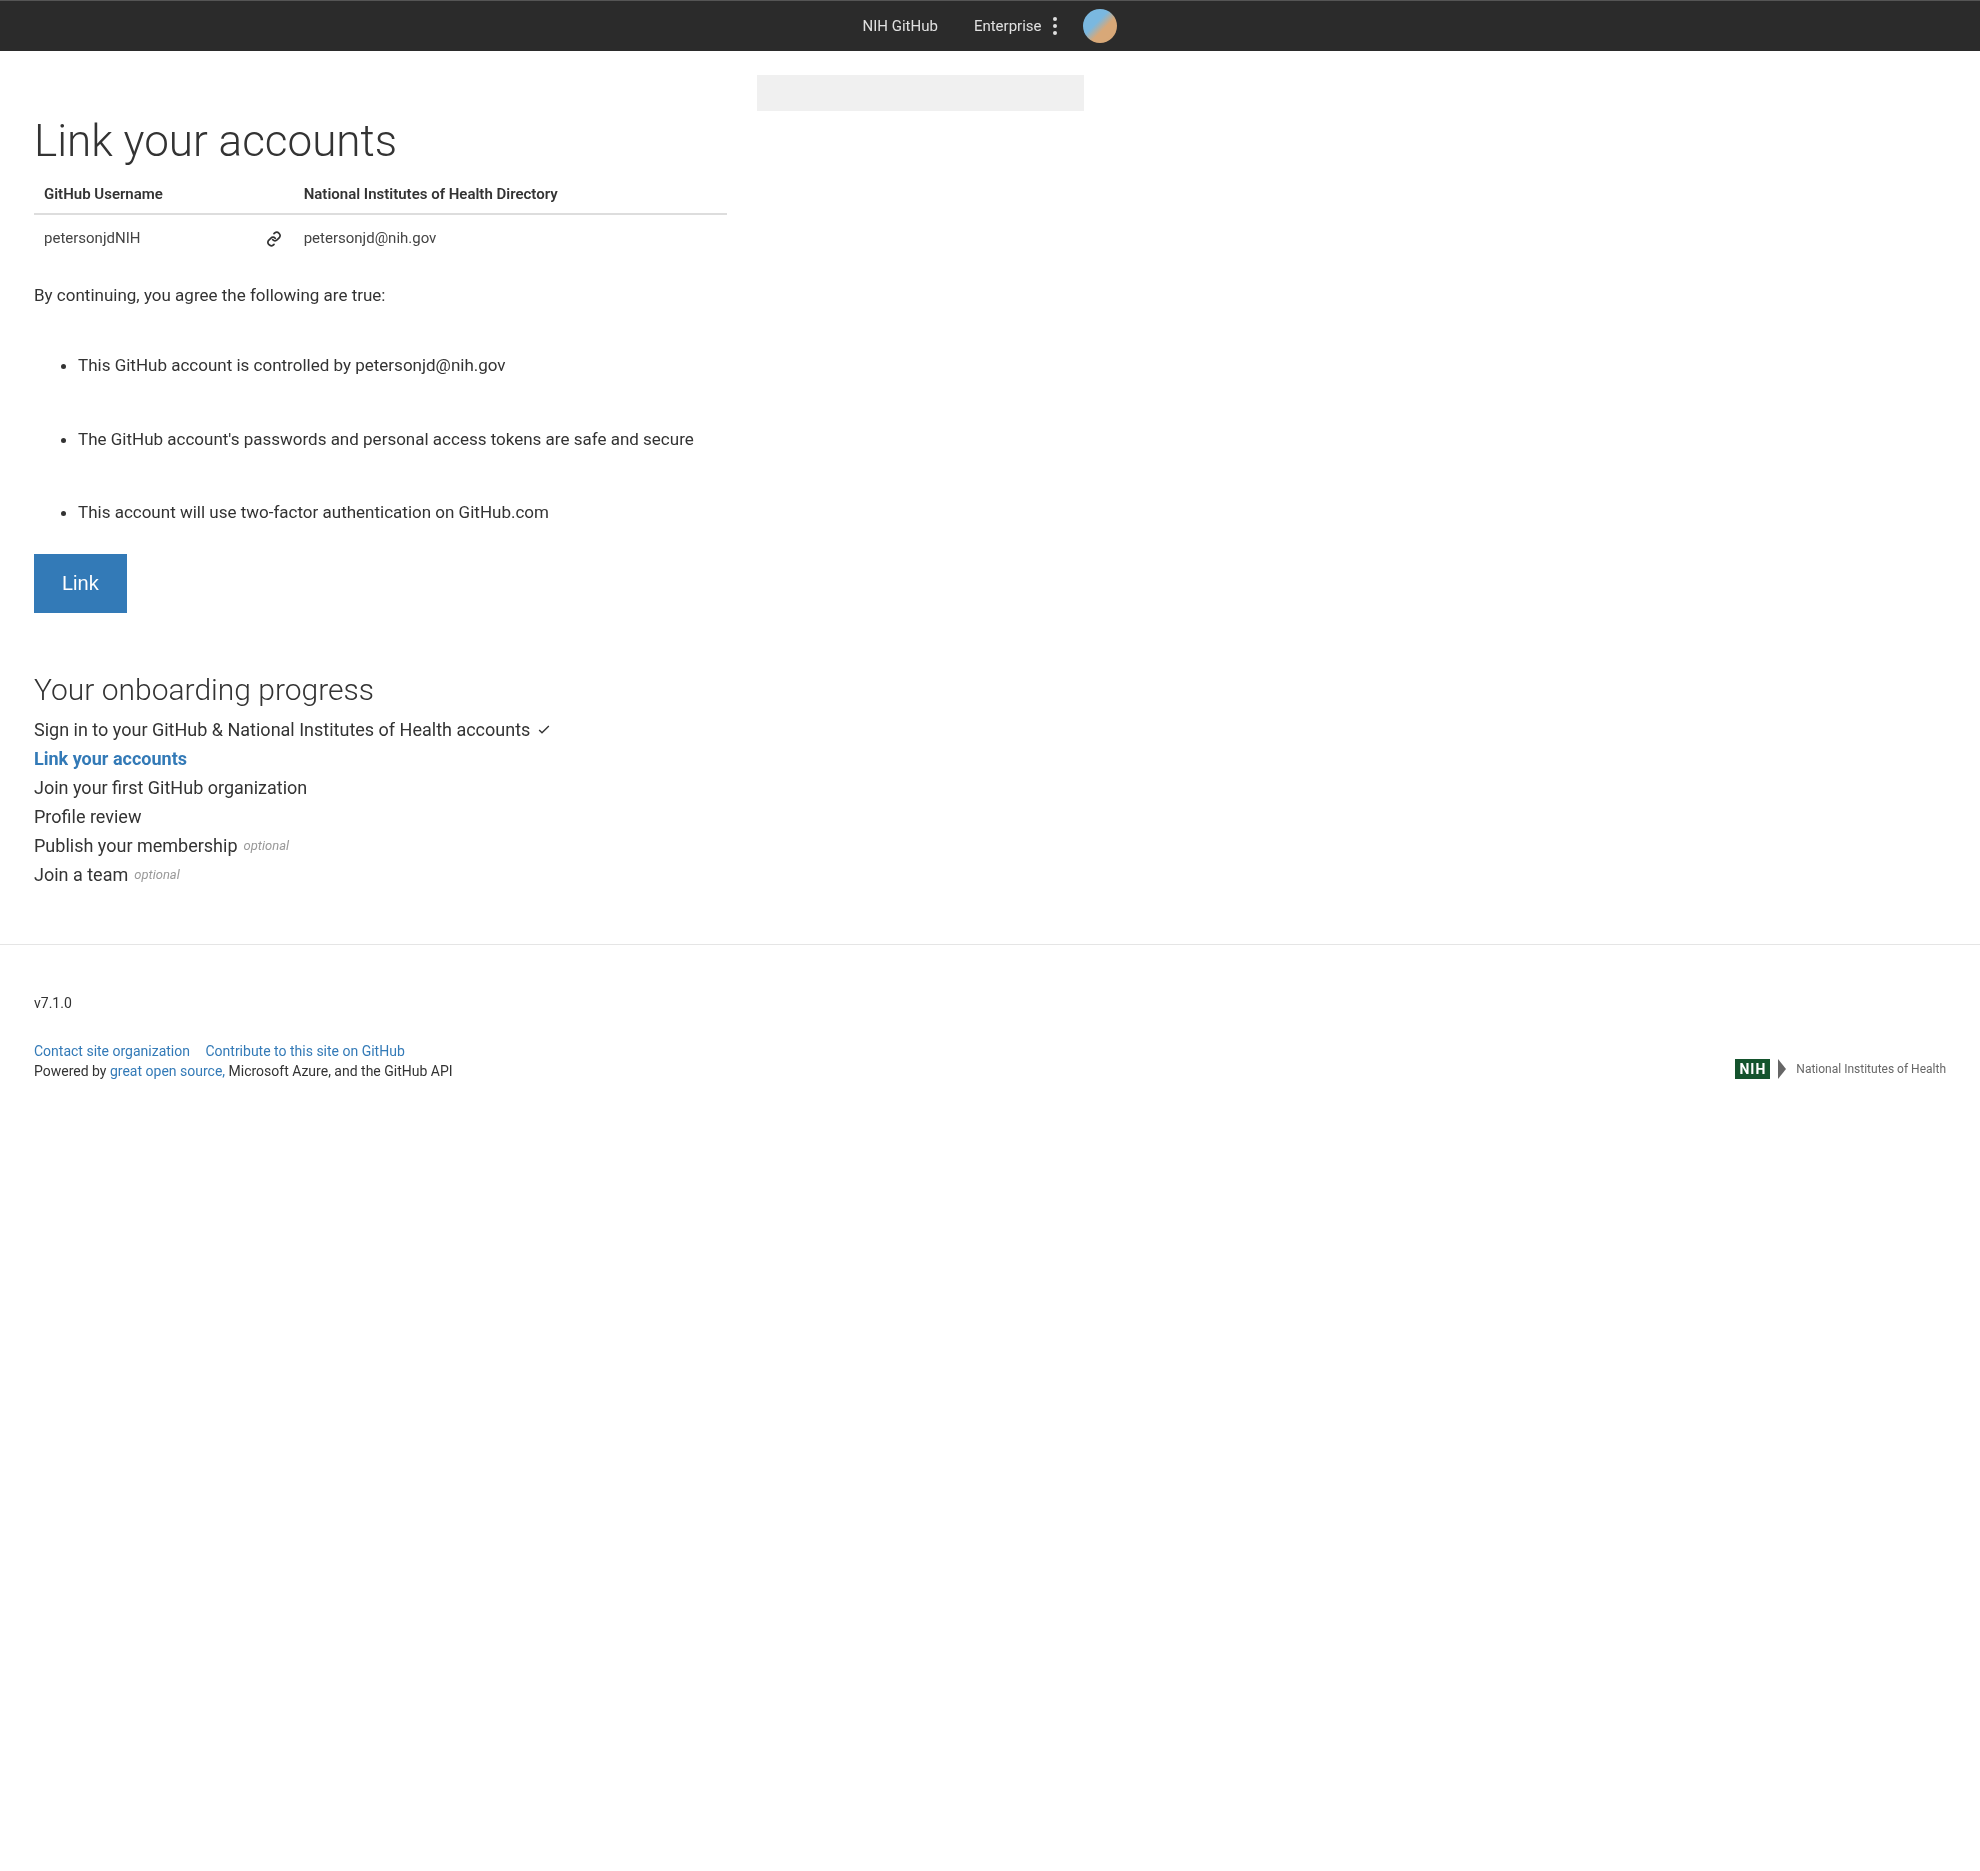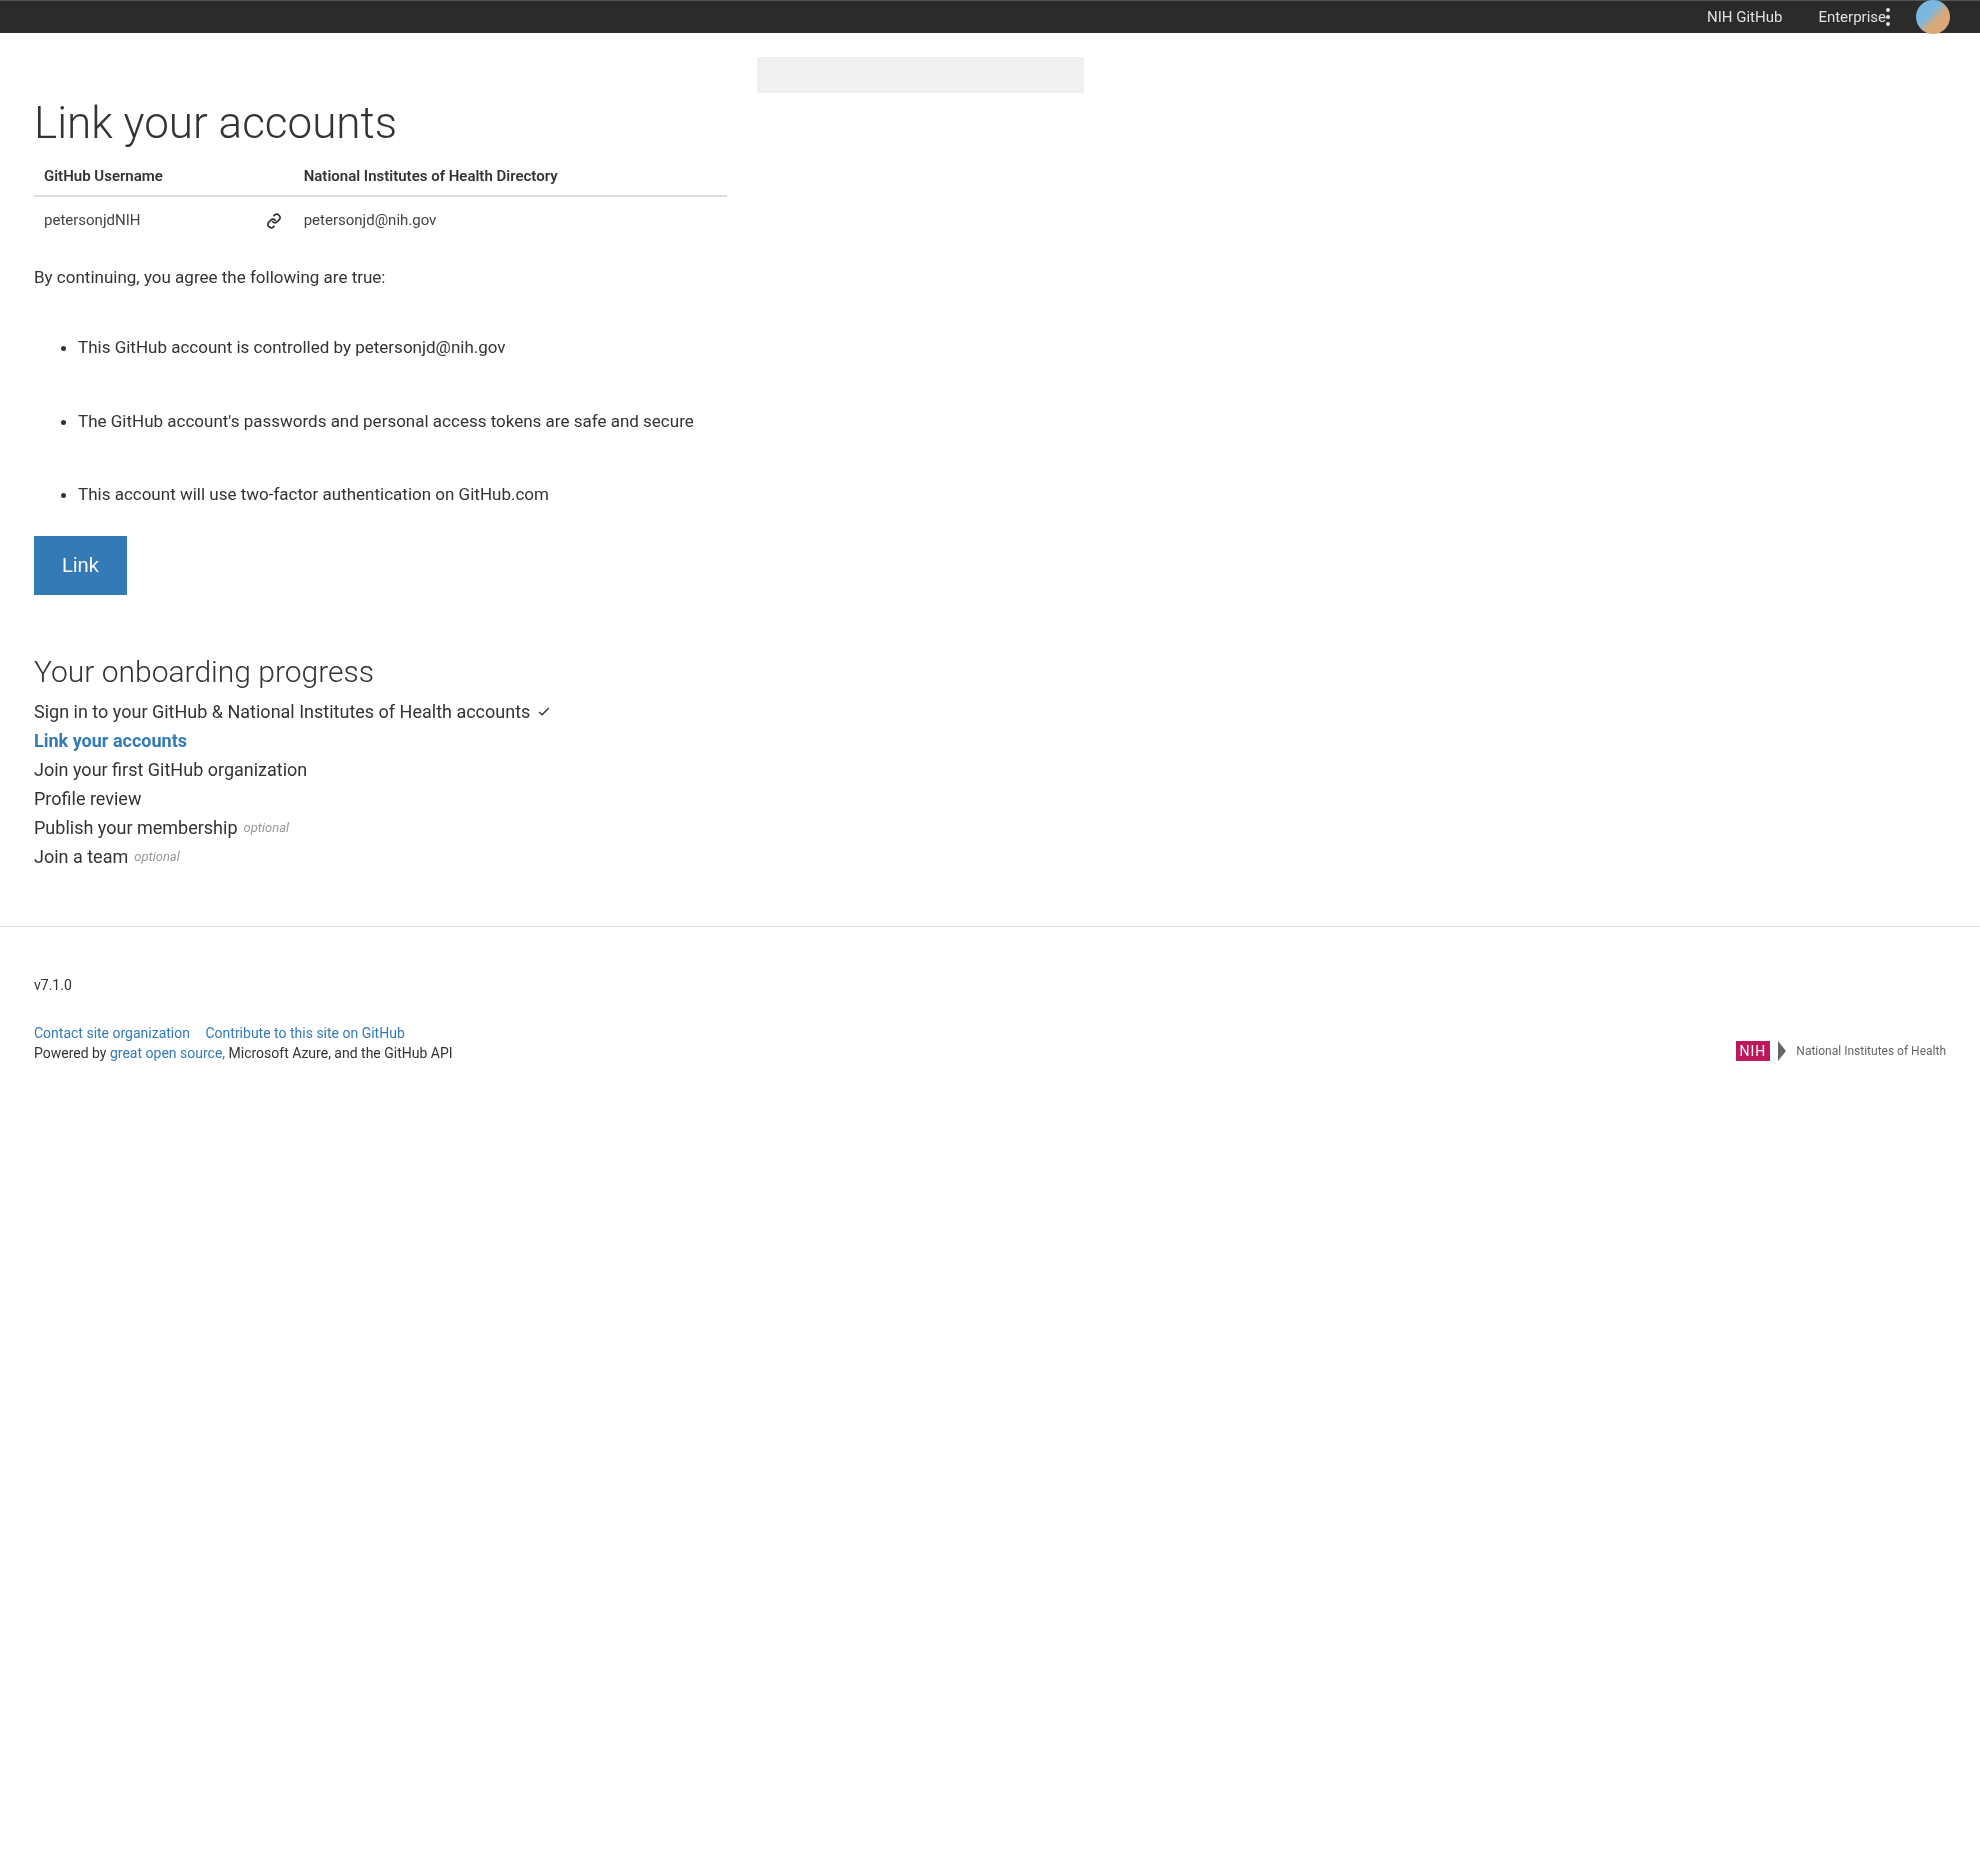--- a/index.html
+++ b/index.html
@@ -4,26 +4,27 @@
 <style>
 * { box-sizing: border-box; margin: 0; padding: 0; }
 body {
   font-family: -apple-system, BlinkMacSystemFont, "Segoe UI", Roboto, "Helvetica Neue", Arial, sans-serif;
   color: #333;
   background: #fff;
   font-size: 16px;
 }
 .navbar {
   background: #2b2b2b;
-  height: 33px;
+  height: 51px;
   display: flex;
   align-items: center;
-  justify-content: flex-end;
+  justify-content: center;
   padding: 0 30px;
   border-top: 1px solid #555;
+  gap: 12px;
 }
 .navbar-left { display: flex; align-items: center; gap: 36px; }
 .navbar-left a {
   color: #e0e0e0;
   text-decoration: none;
   font-size: 15px;
 }
 .navbar-right { display: flex; align-items: center; gap: 26px; }
 .kebab-icon { display: flex; flex-direction: column; gap: 3px; cursor: pointer; }
 .kebab-icon span { width: 4px; height: 4px; background: #e0e0e0; border-radius: 50%; }
@@ -59,21 +60,21 @@
 .step .optional { font-size: 13px; font-style: italic; color: #999; }
 .step.active a { color: #337ab7; text-decoration: none; }
 footer { border-top: 1px solid #e5e5e5; padding: 50px 34px 30px 34px; display: flex; justify-content: space-between; align-items: flex-end; }
 .footer-left { font-size: 14px; color: #333; }
 .footer-version { margin-bottom: 32px; }
 .footer-links a { color: #337ab7; text-decoration: none; margin-right: 12px; }
 .footer-powered { margin-top: 4px; }
 .footer-powered a { color: #337ab7; text-decoration: none; }
 .footer-logo { display: flex; align-items: center; gap: 10px; }
 .nih-box {
-  background: #be185d; color: #fff; font-weight: 400;
+  background: #14532d; color: #fff; font-weight: 700;
   padding: 2px 4px; font-size: 14px; letter-spacing: 1px;
   position: relative;
 }
 .nih-arrow {
   display: inline-block;
   width: 0; height: 0;
   border-top: 10px solid transparent;
   border-bottom: 10px solid transparent;
   border-left: 8px solid #666;
   margin-left: -2px;

